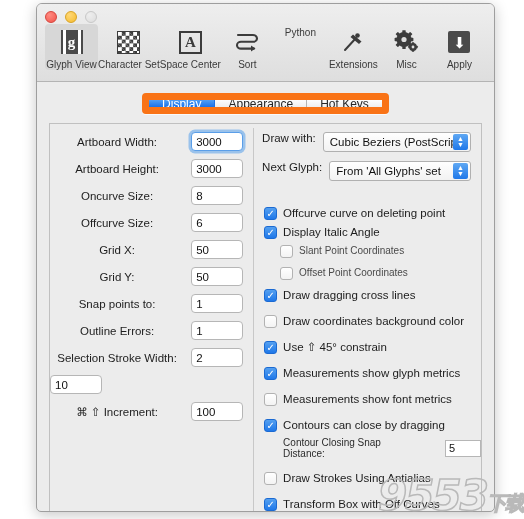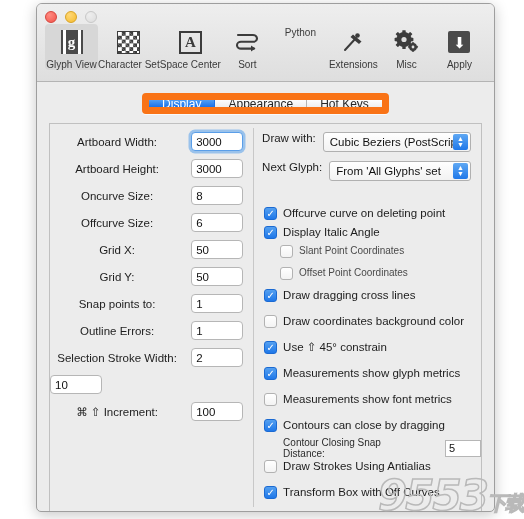--- a/index.html
+++ b/index.html
@@ -231,21 +231,21 @@
   .cb.checked {
     background: linear-gradient(to bottom,#54a0f0,#1f78e9);
     border-color: #1b6ad2;
     color: #ffffff;
   }
   .cblabel { font-size: 11.5px; color: #1d1d1d; line-height: 14px; }
   .cbrow.sub .cblabel { font-size: 10px; color: #4a4a4a; }
 
   .snaprow {
     display: flex; align-items: center;
-    padding-left: 29px;  gap: 20px;
+    padding-left: 29px; margin-bottom: 12px; gap: 20px;
   }
   .snaplabel { font-size: 10px; color: #2b2b2b; margin-right: 5px; }
   .snapinput {
     width: 36px; height: 17px;
     border: 1px solid #b6b6b6; background: #ffffff;
     font-size: 11px; padding: 0 3px; color: #111111;
     font-family: "Liberation Sans", sans-serif;
   }
 
   

